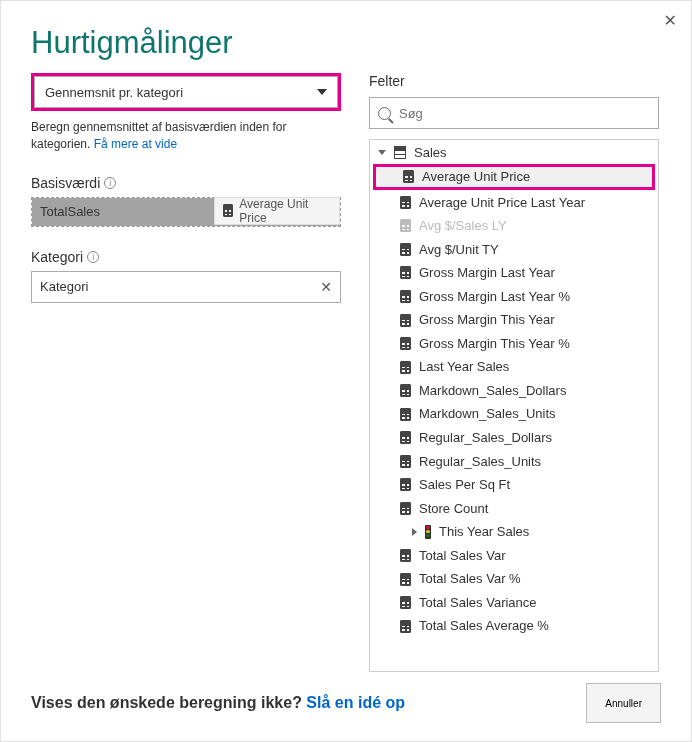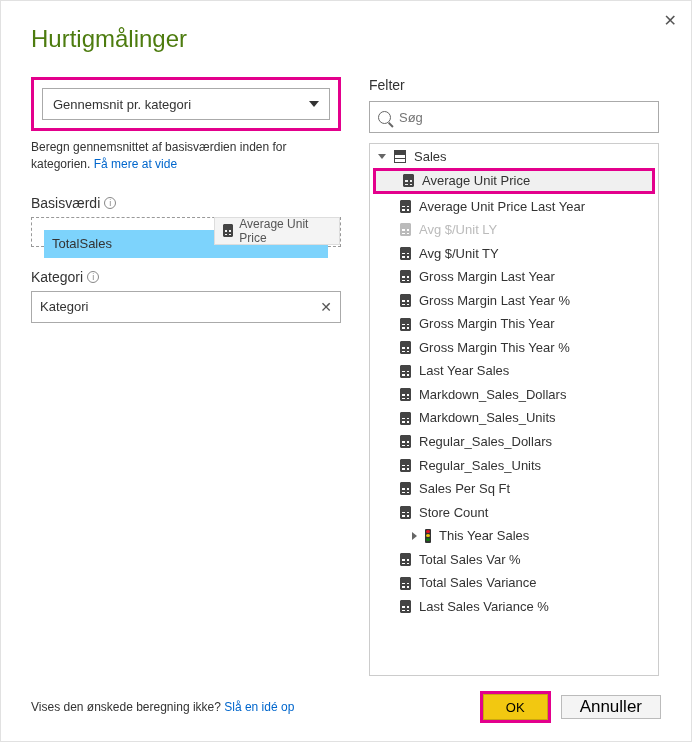--- a/index.html
+++ b/index.html
@@ -1,33 +1,33 @@
 <!DOCTYPE html>
 <html><head>
 <meta charset="utf-8">
 <style>
 * { box-sizing: border-box; margin: 0; padding: 0; font-family: "Segoe UI", Arial, sans-serif; }
 body { background: #fff; width: 692px; height: 742px; overflow: hidden; }
 .dialog { width: 692px; height: 742px; border: 1px solid #e1e1e1; position: relative; padding: 24px 30px 18px 30px; }
 .close-x { position: absolute; top: 10px; right: 14px; font-size: 16px; color: #555; cursor: pointer; }
-.title { font-size: 24px; font-weight: 300; color: #4d7c0f; margin-bottom: 24px; }
+.title { font-size: 31px; font-weight: 300; color: #0f766e; margin-bottom: 12px; }
 .columns { display: flex; gap: 28px; }
 .left { width: 310px; }
 .right { width: 290px; }
 .section-label { font-size: 14px; color: #333; margin-bottom: 8px; font-weight: 400; }
-.select-box { border: 3px solid #e3008c; padding: 8px; }
+.select-box { border: 3px solid #e3008c; padding: 0; }
 .select-inner { border: 1px solid #aaa; height: 32px; display: flex; align-items: center; justify-content: space-between; padding: 0 10px; font-size: 13px; color: #333; background: #fff; }
 .caret { width: 0; height: 0; border-left: 5px solid transparent; border-right: 5px solid transparent; border-top: 6px solid #333; }
 .desc { font-size: 12px; color: #333; margin-top: 8px; line-height: 1.4; }
 .desc a { color: #0066cc; text-decoration: none; }
 .field-group { margin-top: 22px; }
 .field-label { font-size: 14px; color: #333; margin-bottom: 6px; display: flex; align-items: center; gap: 4px; }
 .info-icon { width: 12px; height: 12px; border: 1px solid #888; border-radius: 50%; display: inline-flex; align-items: center; justify-content: center; font-size: 9px; color: #888; }
 .drop-well { border: 1px dashed #999; position: relative; height: 30px; }
-.drop-well .inner-item { height: 28px; display: flex; align-items: center; justify-content: space-between; padding: 0 8px; font-size: 13px; color: #333; background: #7dd3fc; margin: 12px; }
+.drop-well .inner-item { height: 28px; display: flex; align-items: center; justify-content: space-between; padding: 0 8px; font-size: 13px; color: #333; background: #a3a3a3; margin: 0; }
 .drag-ghost { position: absolute; left: 182px; top: -1px; background: #f4f4f4; border: 1px solid #ddd; padding: 4px 8px; font-size: 12px; color: #555; display: flex; align-items: center; gap: 6px; height: 28px; }
 .cat-box { border: 1px solid #aaa; height: 32px; display: flex; align-items: center; justify-content: space-between; padding: 0 8px; font-size: 13px; color: #333; }
 .clear-x { font-size: 14px; color: #555; cursor: pointer; }
 .search-box { border: 1px solid #aaa; height: 32px; display: flex; align-items: center; padding: 0 8px; gap: 8px; margin-bottom: 10px; }
 .search-icon { width: 13px; height: 13px; border: 1.5px solid #666; border-radius: 50%; position: relative; }
 .search-icon::after { content: ""; position: absolute; width: 6px; height: 1.5px; background: #666; transform: rotate(45deg); bottom: -3px; right: -4px; }
 .search-input { border: none; outline: none; font-size: 13px; color: #333; flex: 1; }
 .tree { border: 1px solid #ccc; height: 533px; overflow: hidden; font-size: 13px; }
 .tree-header { display: flex; align-items: center; gap: 8px; padding: 5px 8px 4px 8px; color: #333; }
 .chev-down { width: 0; height: 0; border-left: 4px solid transparent; border-right: 4px solid transparent; border-top: 5px solid #666; }
@@ -42,24 +42,24 @@
 .item { display: flex; align-items: center; gap: 8px; padding: 3px 8px 3px 30px; color: #333; line-height: 1.35; }
 .item.child2 { padding-left: 42px; }
 .item.highlight-sel { border: 3px solid #e3008c; background: #f0f0f0; margin: 0 3px 1px 3px; padding-left: 27px; padding-top:1px; padding-bottom:1px; }
 .item.disabled { color: #bbb; }
 .item.disabled .calc-icon { border-color: #bbb; }
 .item.disabled .calc-icon .top { background: #bbb; border-color: #bbb; }
 .item.disabled .calc-icon .grid div { border-color: #bbb; }
 .traffic-icon { width: 6px; height: 14px; display: inline-flex; flex-direction: column; gap: 1px; padding: 1px; background: #333; border-radius: 1px; }
 .traffic-icon span { width: 4px; height: 3px; border-radius: 50%; }
 .footer { position: absolute; bottom: 18px; left: 30px; right: 30px; display: flex; align-items: center; justify-content: space-between; }
-.footer-text { font-size: 12px; color: #333; }
+.footer-text { font-size: 16px; color: #333; font-weight: bold; }
 .footer-text a { color: #0066cc; text-decoration: none; }
 .buttons { display: flex; gap: 10px; align-items:center; }
-.btn { height: 24px; padding: 8px 18px; font-size: 17px; border: 1px solid #bbb; background: #f4f4f4; cursor: pointer; display: inline-flex; align-items: center; }
+.btn { height: 40px; padding: 8px 18px; font-size: 10px; border: 1px solid #bbb; background: #f4f4f4; cursor: pointer; display: inline-flex; align-items: center; }
 .btn-ok-wrap { border: 3px solid #e3008c; display: inline-flex; }
 .btn-ok { background: #f2c811; border: 1px solid #caa60e; height: 26px; padding: 0 22px; font-size: 13px; cursor: pointer; display:inline-flex; align-items:center; }
 </style>
 </head>
 <body>
 
 <div class="dialog">
   <div class="close-x">✕</div>
   <div class="title">Hurtigmålinger</div>
 
@@ -156,21 +156,21 @@
             <div class="item disabled">
               <span class="calc-icon">
                 <span class="top"></span>
                 <span class="grid">
                   <div></div>
                   <div></div>
                   <div></div>
                   <div></div>
                 </span>
               </span>
-              <span>Avg $/Unit LY</span>
+              <span>Avg $/Sales LY</span>
             </div>
             <div class="item">
               <span class="calc-icon">
                 <span class="top"></span>
                 <span class="grid">
                   <div></div>
                   <div></div>
                   <div></div>
                   <div></div>
                 </span>
@@ -321,20 +321,32 @@
             <div class="item">
               <span class="calc-icon">
                 <span class="top"></span>
                 <span class="grid">
                   <div></div>
                   <div></div>
                   <div></div>
                   <div></div>
                 </span>
               </span>
+              <span>Total Sales Var</span>
+            </div>
+            <div class="item">
+              <span class="calc-icon">
+                <span class="top"></span>
+                <span class="grid">
+                  <div></div>
+                  <div></div>
+                  <div></div>
+                  <div></div>
+                </span>
+              </span>
               <span>Total Sales Var %</span>
             </div>
             <div class="item">
               <span class="calc-icon">
                 <span class="top"></span>
                 <span class="grid">
                   <div></div>
                   <div></div>
                   <div></div>
                   <div></div>
@@ -345,31 +357,28 @@
             <div class="item">
               <span class="calc-icon">
                 <span class="top"></span>
                 <span class="grid">
                   <div></div>
                   <div></div>
                   <div></div>
                   <div></div>
                 </span>
               </span>
-              <span>Last Sales Variance %</span>
+              <span>Total Sales Average %</span>
             </div>
           </div>
       </div>
     </div>
   </div>
 
   <div class="footer">
     <div class="footer-text">
       <span>Vises den ønskede beregning ikke? </span><a href="#">Slå en idé op</a>
     </div>
     <div class="buttons">
-      <span class="btn-ok-wrap">
-        <span class="btn-ok">OK</span>
-      </span>
       <span class="btn">Annuller</span>
     </div>
   </div>
 </div>
 
 </body></html>

